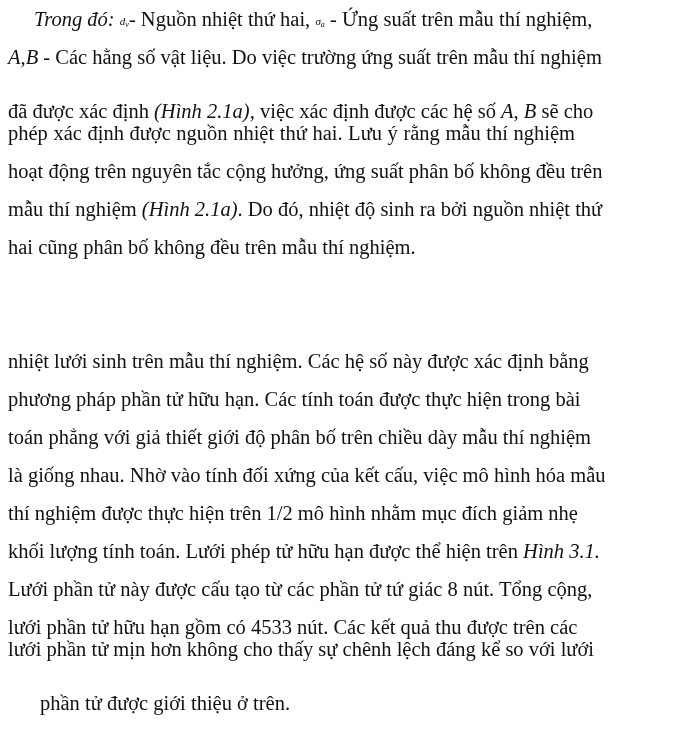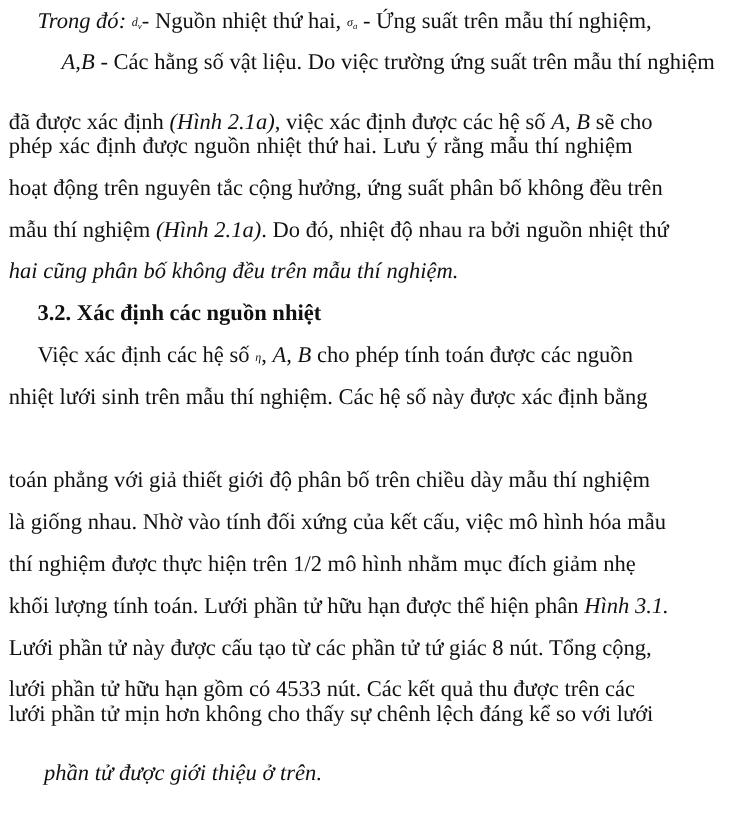--- a/index.html
+++ b/index.html
@@ -7,79 +7,72 @@
       width: 680px; height: 744px; overflow: hidden;
       background: #ffffff; color: #111111;
       font-family: "Liberation Serif", "DejaVu Serif", serif;
     }
     .page { position: relative; width: 580px; height: 744px; }
     .line {
       position: absolute; left: 8px; right: 5px;
       font-size: 20.5px; line-height: 26px; height: 26px;
       white-space: nowrap; text-align: justify; text-align-last: justify;
     }
-    .line.last { text-align-last: left; font-style: italic; }
+    .line.last { text-align-last: left; }
     .indent { left: 34px; }
     .heading { font-weight: bold; left: 34px; text-align-last: left; }
     .it { font-style: italic; }
     .sym { font-style: italic; font-size: 11px; vertical-align: 1px; }
     .sym sub { font-size: 8px; vertical-align: -2px; }
   </style>
 </head>
 <body>
 
 <div class="page">
 
   <div class="line indent" style="top:6px;">
     <span class="it">Trong đó:</span>
     <span class="sym"><span>d</span><sub>v</sub></span><span>- Nguồn nhiệt thứ hai,</span>
     <span class="sym"><span>σ</span><sub>a</sub></span>
     <span>- Ứng suất trên mẫu thí nghiệm,</span>
   </div>
 
-  <div class="line" style="top:44px;margin-left:48px;">
+  <div class="line" style="top:44px;">
     <span class="it">A,B</span>
     <span>- Các hằng số vật liệu. Do việc trường ứng suất trên mẫu thí nghiệm</span>
   </div>
 
   <div class="line" style="top:98px;">
     <span>đã được xác định</span>
     <span class="it">(Hình 2.1a)</span><span>, việc xác định được các hệ số</span>
     <span class="it">A</span><span>,</span>
     <span class="it">B</span>
     <span>sẽ cho</span>
   </div>
 
   <div class="line" style="top:120px;">phép xác định được nguồn nhiệt thứ hai. Lưu ý rằng mẫu thí nghiệm</div>
   <div class="line" style="top:158px;">hoạt động trên nguyên tắc cộng hưởng, ứng suất phân bố không đều trên</div>
 
   <div class="line" style="top:196px;">
     <span>mẫu thí nghiệm</span>
-    <span class="it">(Hình 2.1a)</span><span>. Do đó, nhiệt độ nhau ra bởi nguồn nhiệt thứ</span>
+    <span class="it">(Hình 2.1a)</span><span>. Do đó, nhiệt độ sinh ra bởi nguồn nhiệt thứ</span>
   </div>
 
   <div class="line last" style="top:234px;">hai cũng phân bố không đều trên mẫu thí nghiệm.</div>
 
-  <div class="line heading" style="top:272px;">3.2. Xác định các nguồn nhiệt</div>
 
-  <div class="line indent" style="top:310px;">
-    <span>Việc xác định các hệ số</span>
-    <span class="sym">η</span><span>,</span>
-    <span class="it">A</span><span>,</span>
-    <span class="it">B</span>
-    <span>cho phép tính toán được các nguồn</span>
-  </div>
 
   <div class="line" style="top:348px;">nhiệt lưới sinh trên mẫu thí nghiệm. Các hệ số này được xác định bằng</div>
+  <div class="line" style="top:386px;">phương pháp phần tử hữu hạn. Các tính toán được thực hiện trong bài</div>
   <div class="line" style="top:424px;">toán phẳng với giả thiết giới độ phân bố trên chiều dày mẫu thí nghiệm</div>
   <div class="line" style="top:462px;">là giống nhau. Nhờ vào tính đối xứng của kết cấu, việc mô hình hóa mẫu</div>
   <div class="line" style="top:500px;">thí nghiệm được thực hiện trên 1/2 mô hình nhằm mục đích giảm nhẹ</div>
 
   <div class="line" style="top:538px;">
-    <span>khối lượng tính toán. Lưới phần tử hữu hạn được thể hiện phân</span>
+    <span>khối lượng tính toán. Lưới phép tử hữu hạn được thể hiện trên</span>
     <span class="it">Hình 3.1.</span>
   </div>
 
   <div class="line" style="top:576px;">Lưới phần tử này được cấu tạo từ các phần tử tứ giác 8 nút. Tổng cộng,</div>
   <div class="line" style="top:614px;">lưới phần tử hữu hạn gồm có 4533 nút. Các kết quả thu được trên các</div>
   <div class="line" style="top:636px;">lưới phần tử mịn hơn không cho thấy sự chênh lệch đáng kể so với lưới</div>
   <div class="line last" style="top:690px;margin-left:32px;">phần tử được giới thiệu ở trên.</div>
 
 </div>
 

